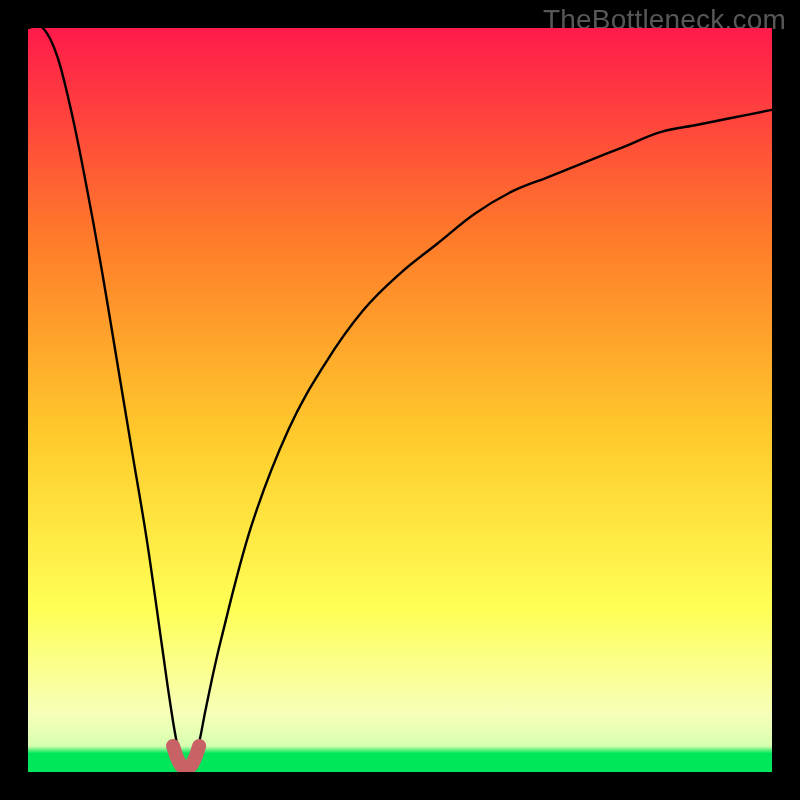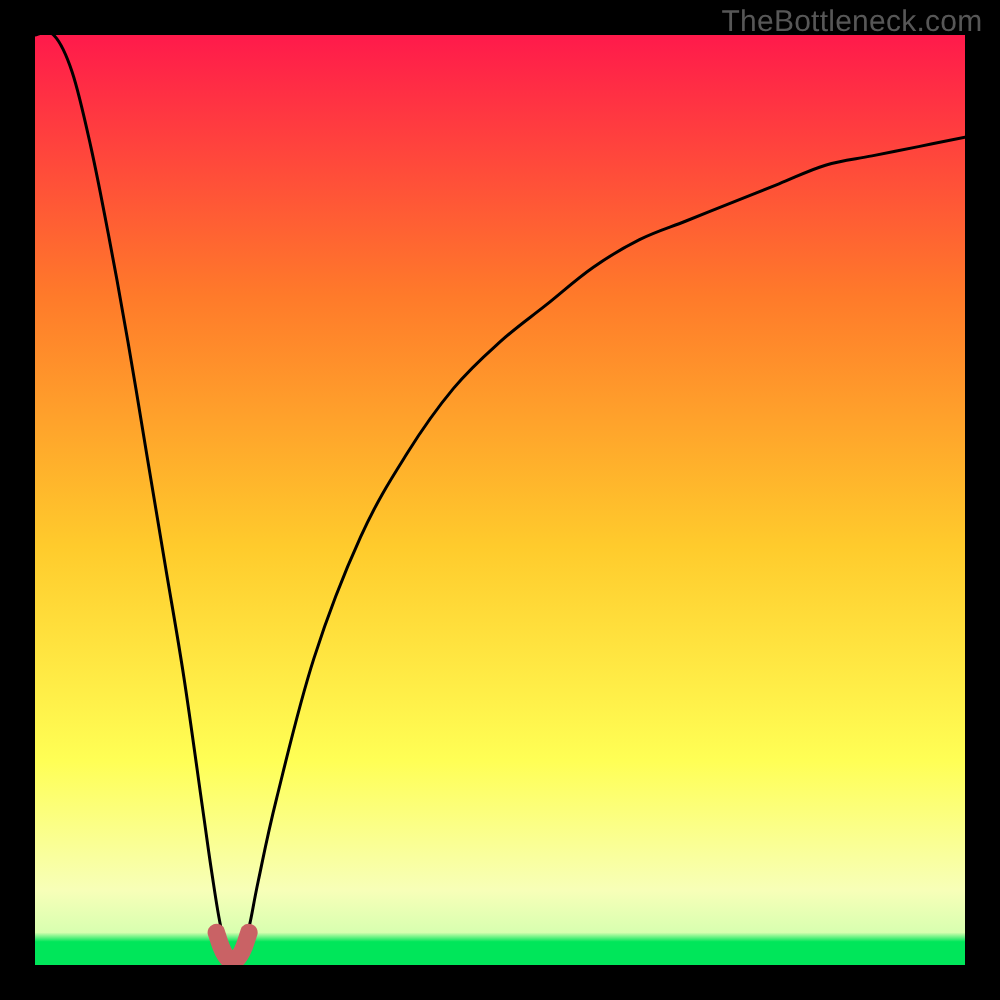--- a/index.html
+++ b/index.html
@@ -29,21 +29,21 @@
     inset: 0;
   }
   .curve-layer {
     position: absolute;
     inset: 0;
   }
   .watermark {
     position: absolute;
     top: 4px;
     right: 14px;
-    font-size: 24px;
+    font-size: 28px;
     font-weight: 500;
     color: #575757;
     letter-spacing: 0.2px;
   }
 </style>
 </head>
 <body>
 
 <div class="frame">
 

